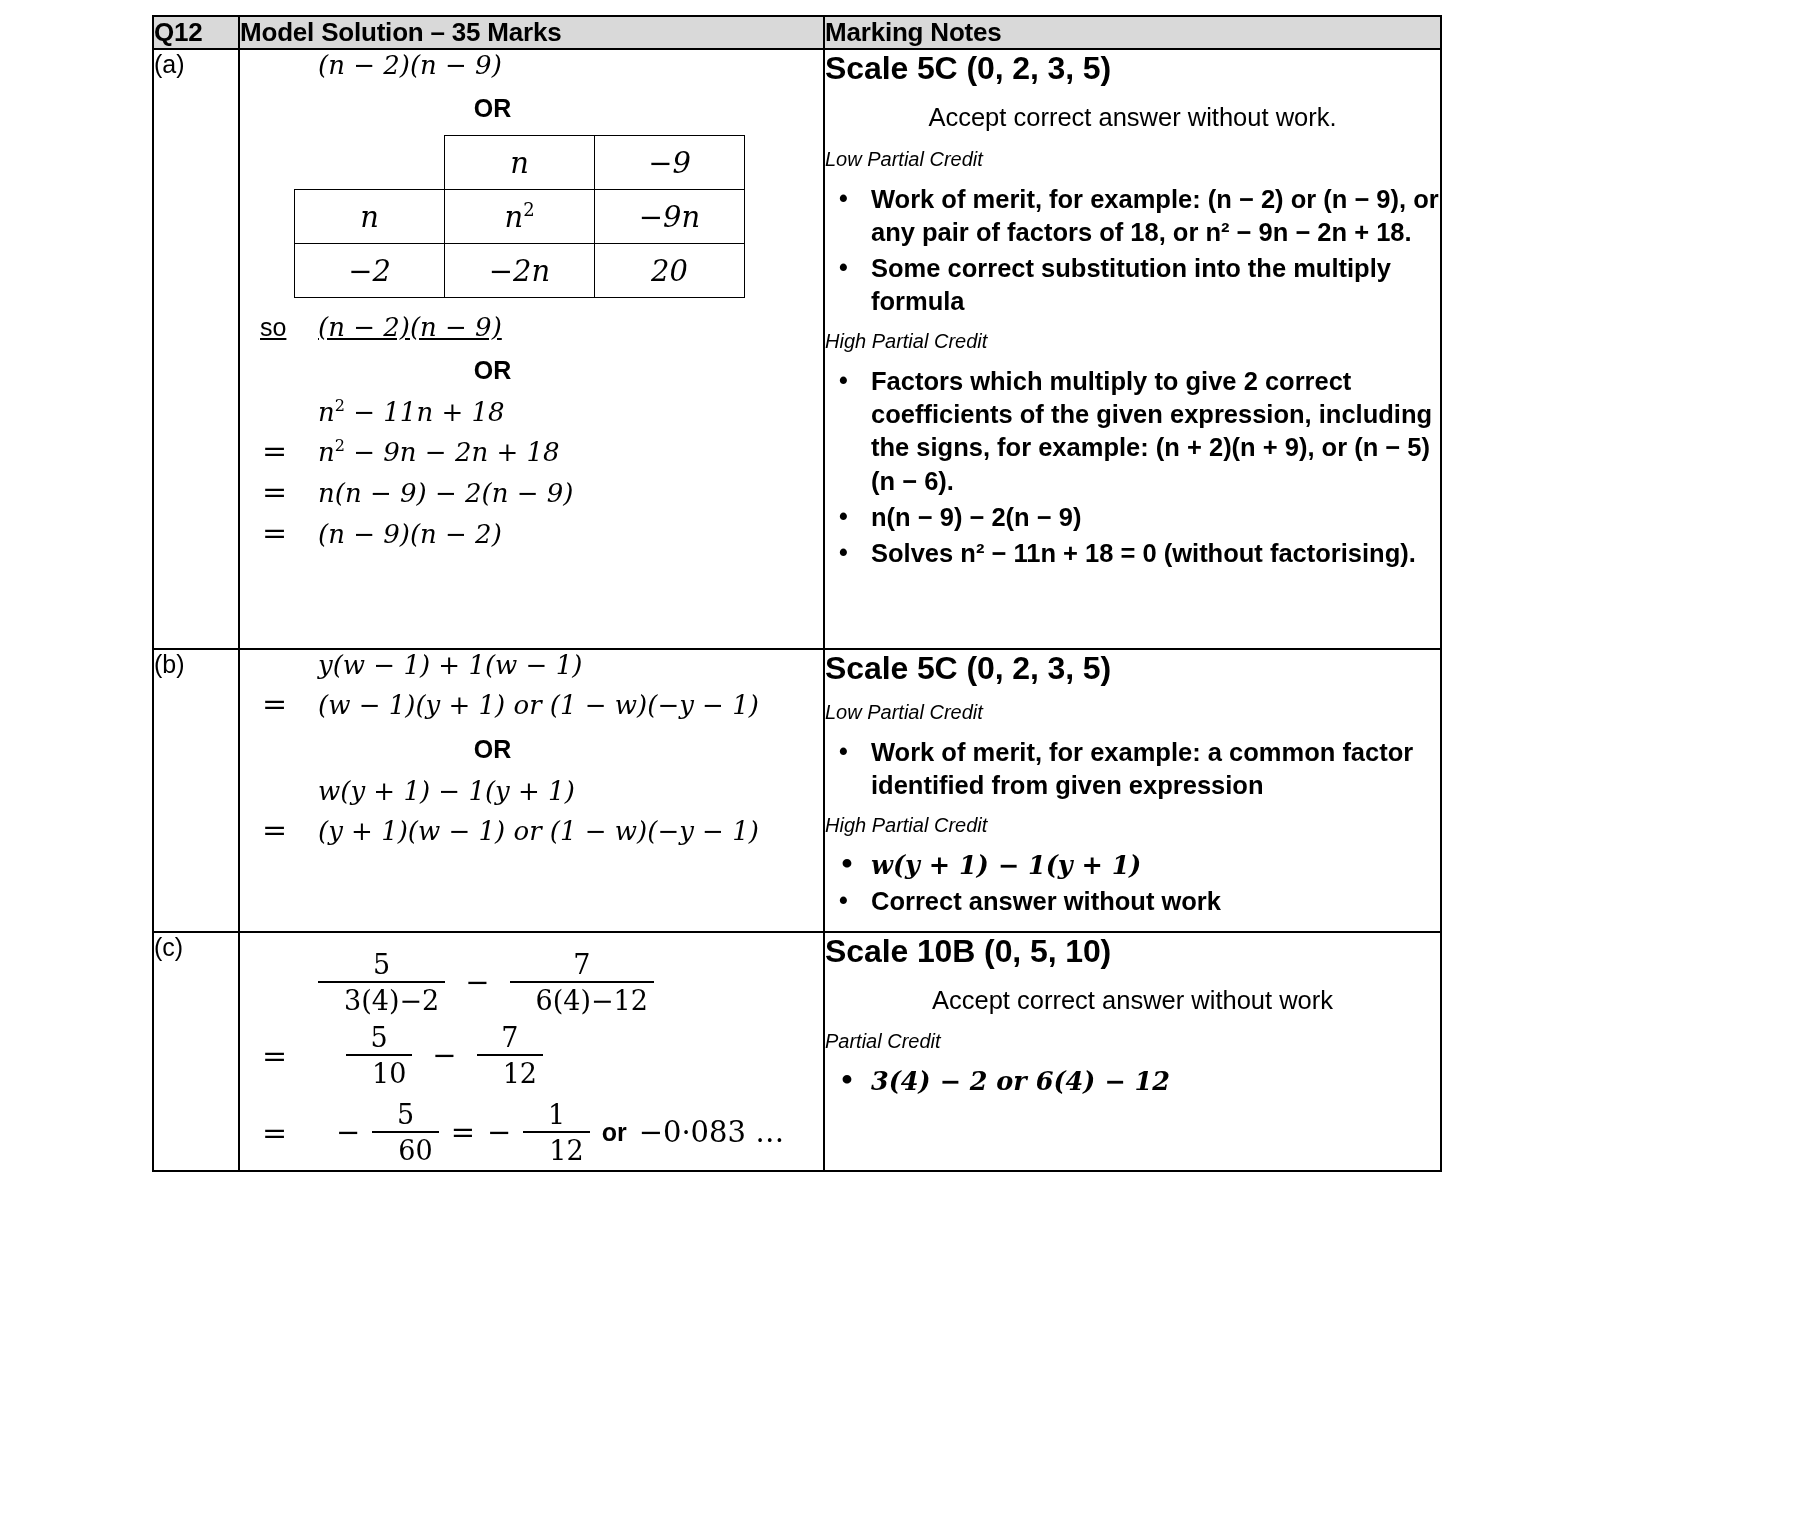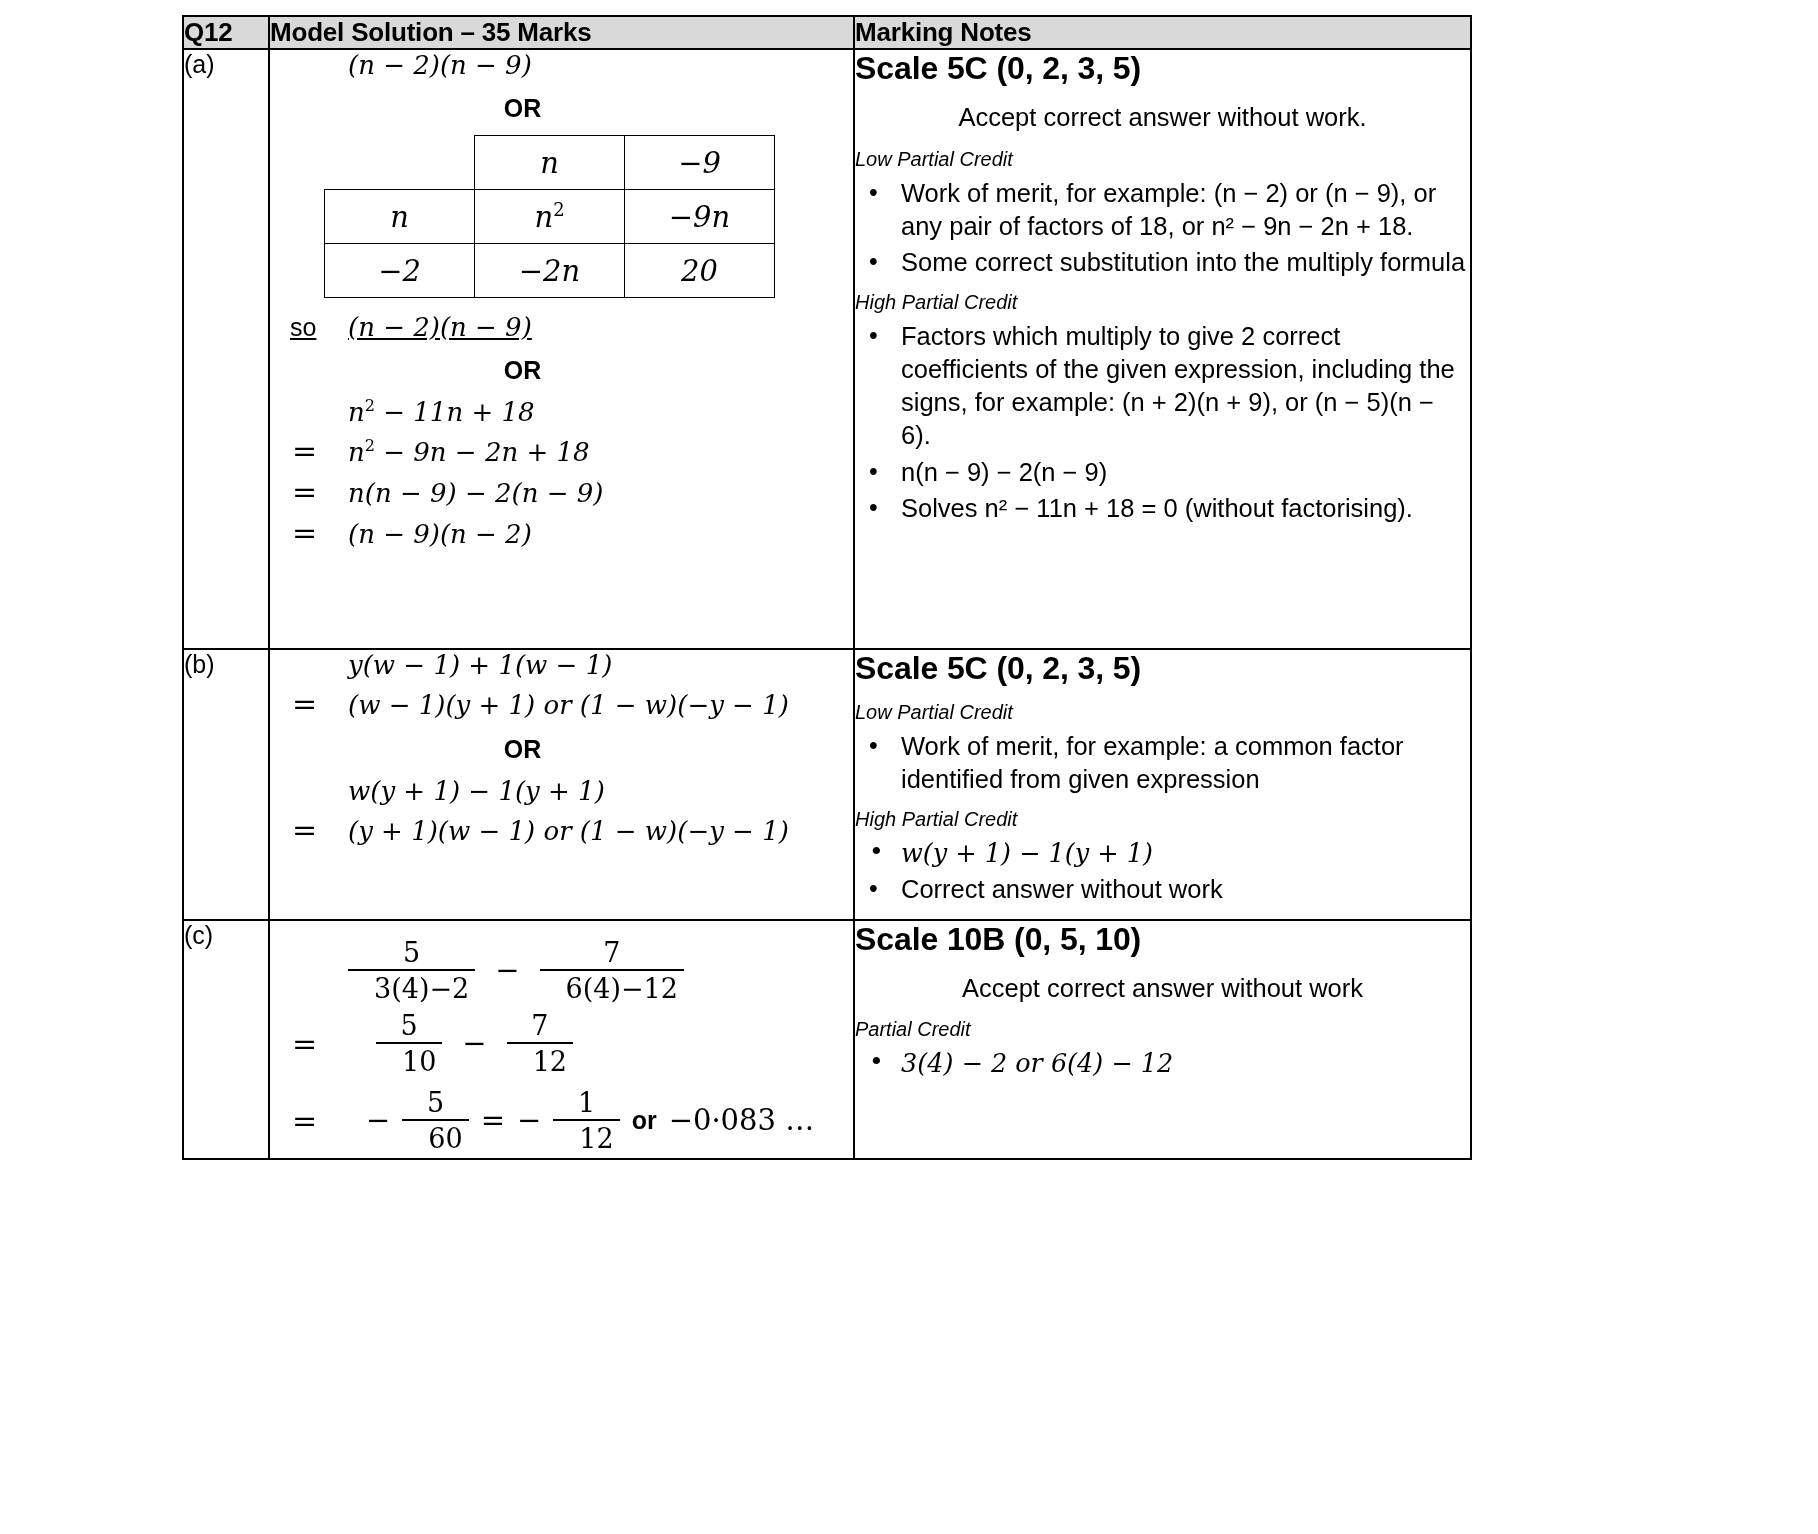--- a/index.html
+++ b/index.html
@@ -13,21 +13,20 @@
     font-family: "Liberation Sans", sans-serif;
     color: #000000;
     overflow: hidden;
   }
 
   .page {
     position: relative;
     width: 1818px;
     height: 1232px;
     padding-top: 15px;
-    padding-left: 30px;
   }
 
   table.marking-table {
     border-collapse: collapse;
     margin-left: 152px;
     width: 1288px;
     table-layout: fixed;
   }
   table.marking-table td, table.marking-table th {
     border: 2px solid #000000;
@@ -138,23 +137,24 @@
     margin: 12px 0 14px 0;
     line-height: 1.28;
     text-align: center;
   }
   .nt-italic {
     font-style: italic;
     font-size: 20px;
     margin: 0 0 6px 0;
   }
   ul.nt-list {
-    margin: 0 0 12px 0;
+    margin: 12px 0 12px 0;
     padding-left: 40px;
     list-style: none;
+    font-weight: bold;
   }
   ul.nt-list > li {
     position: relative;
     font-size: 25.5px;
     line-height: 1.30;
     margin: 0 0 3px 0;
     padding-left: 6px;
   }
   ul.nt-list > li:before {
     content: "\2022";

